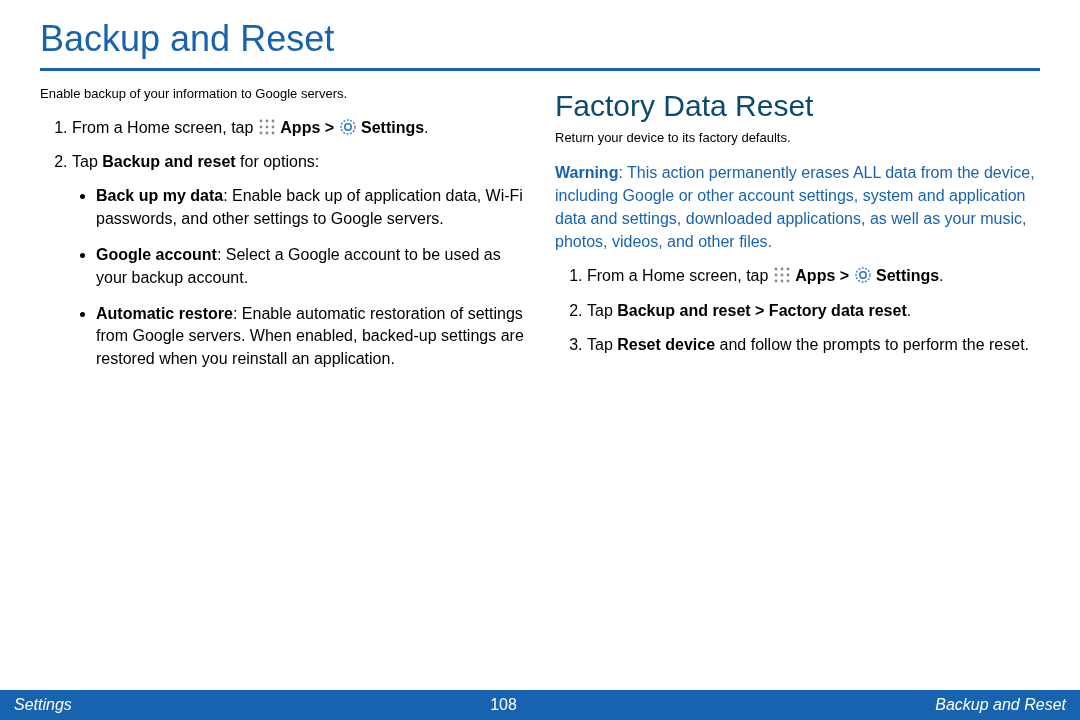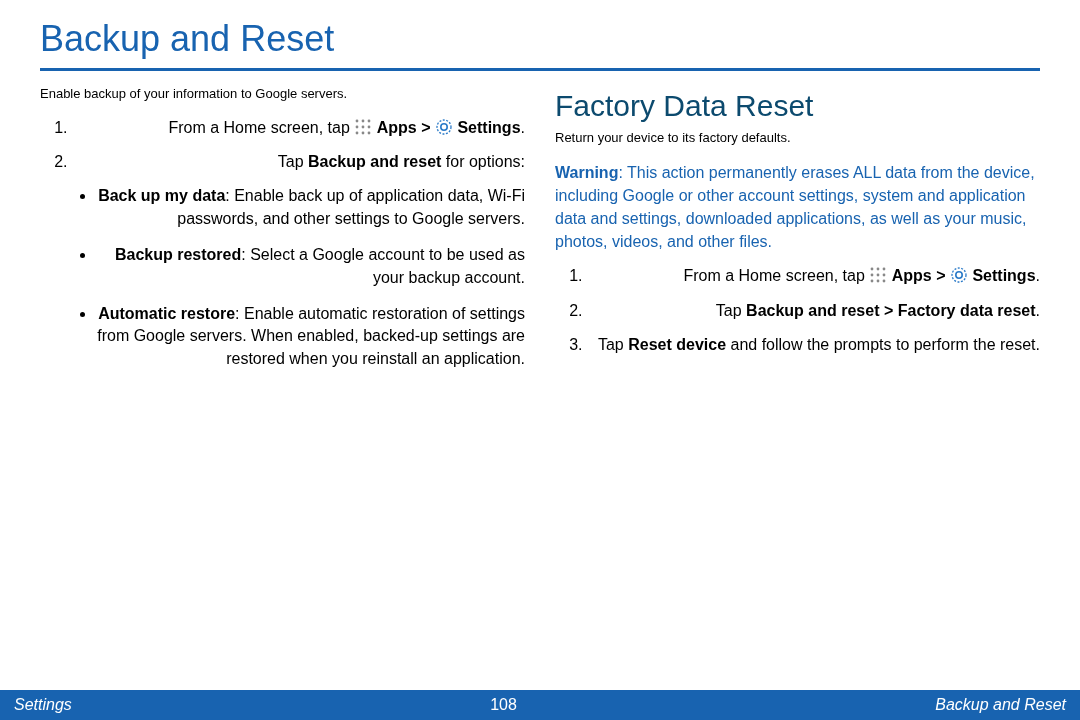--- a/index.html
+++ b/index.html
@@ -57,21 +57,20 @@
   }
   ol.steps {
     list-style: decimal;
     padding-left: 32px;
     font-size: 16px;
     color: #000;
   }
   ol.steps > li {
     margin-bottom: 12px;
     line-height: 1.4;
-    text-align: right;
   }
   ul.bullets {
     list-style: disc;
     padding-left: 24px;
     margin-top: 12px;
   }
   ul.bullets > li {
     margin-bottom: 14px;
     line-height: 1.4;
   }
@@ -136,21 +135,21 @@
                 <circle cx="9" cy="9" r="7" fill="none" stroke="#2a7ac8" stroke-width="1.3" stroke-dasharray="2 1.5"></circle>
                 <circle cx="9" cy="9" r="3.2" fill="none" stroke="#2a7ac8" stroke-width="1.6"></circle>
               </svg>
           </span>
           <b>Settings</b>.
         </li>
         <li>
           <span>Tap </span><b>Backup and reset</b><span> for options:</span>
           <ul class="bullets">
             <li><b>Back up my data</b><span>: Enable back up of application data, Wi-Fi passwords, and other settings to Google servers.</span></li>
-            <li><b>Backup restored</b><span>: Select a Google account to be used as your backup account.</span></li>
+            <li><b>Google account</b><span>: Select a Google account to be used as your backup account.</span></li>
             <li><b>Automatic restore</b><span>: Enable automatic restoration of settings from Google servers. When enabled, backed-up settings are restored when you reinstall an application.</span></li>
           </ul>
         </li>
       </ol>
     </div>
 
     <div class="col">
       <h2 class="section-title">Factory Data Reset</h2>
       <p class="section-sub">Return your device to its factory defaults.</p>
       <p class="warning">

